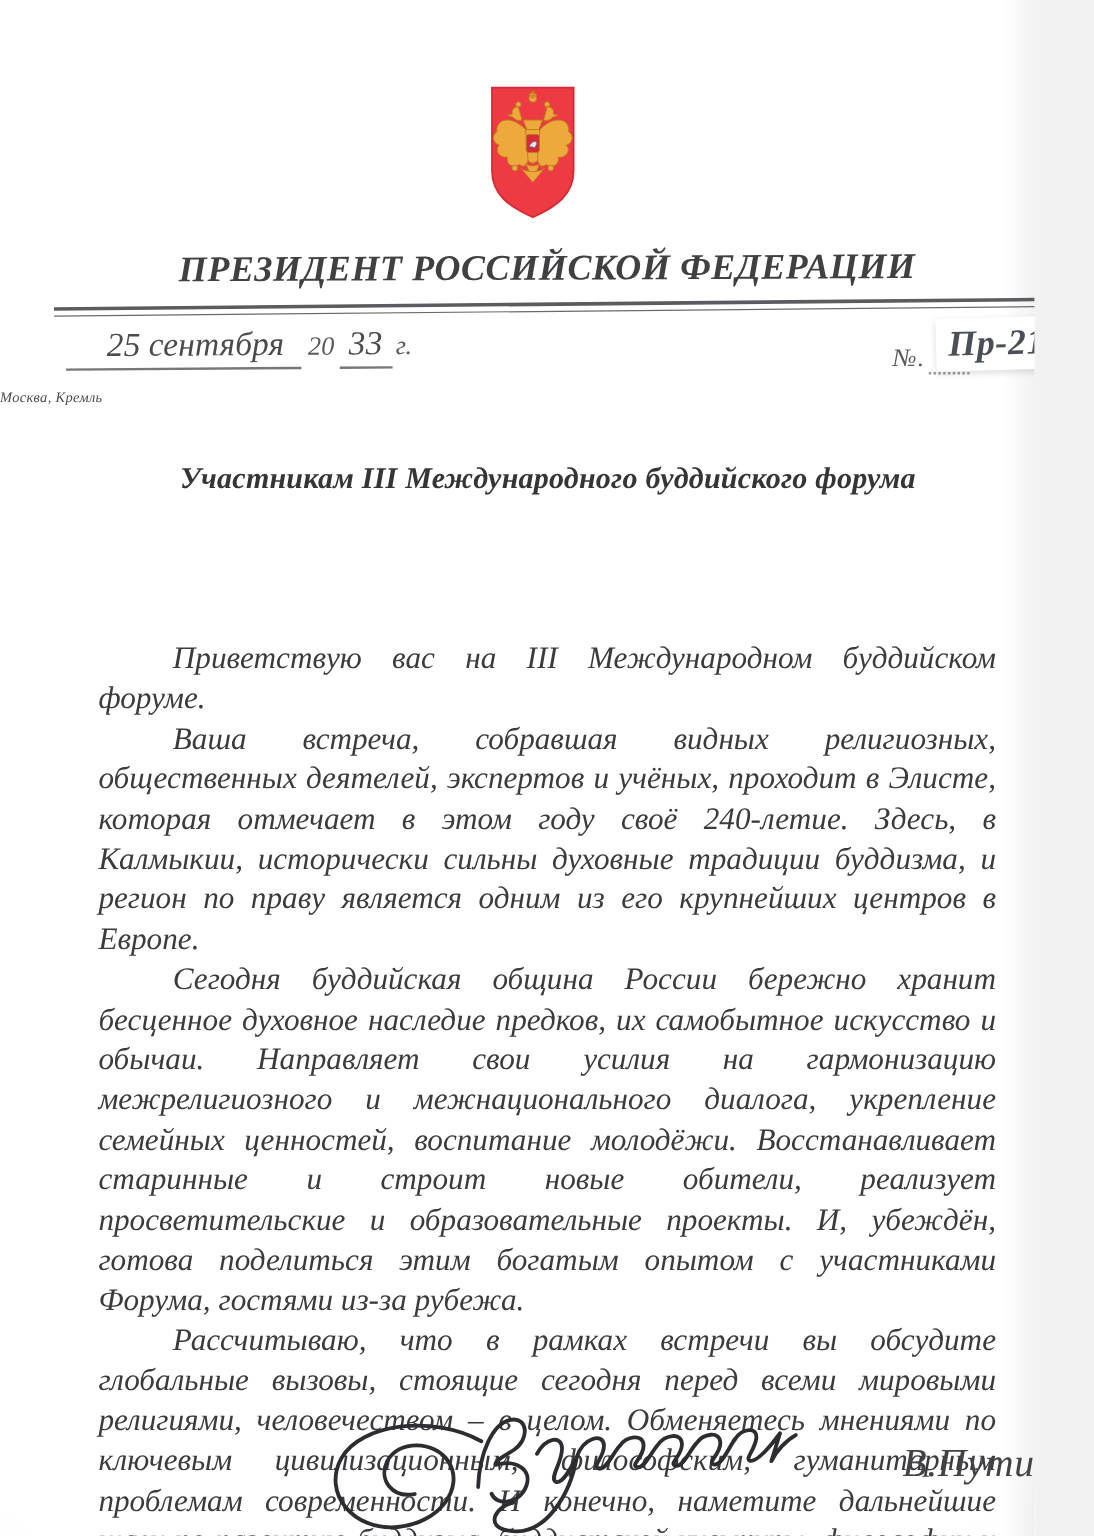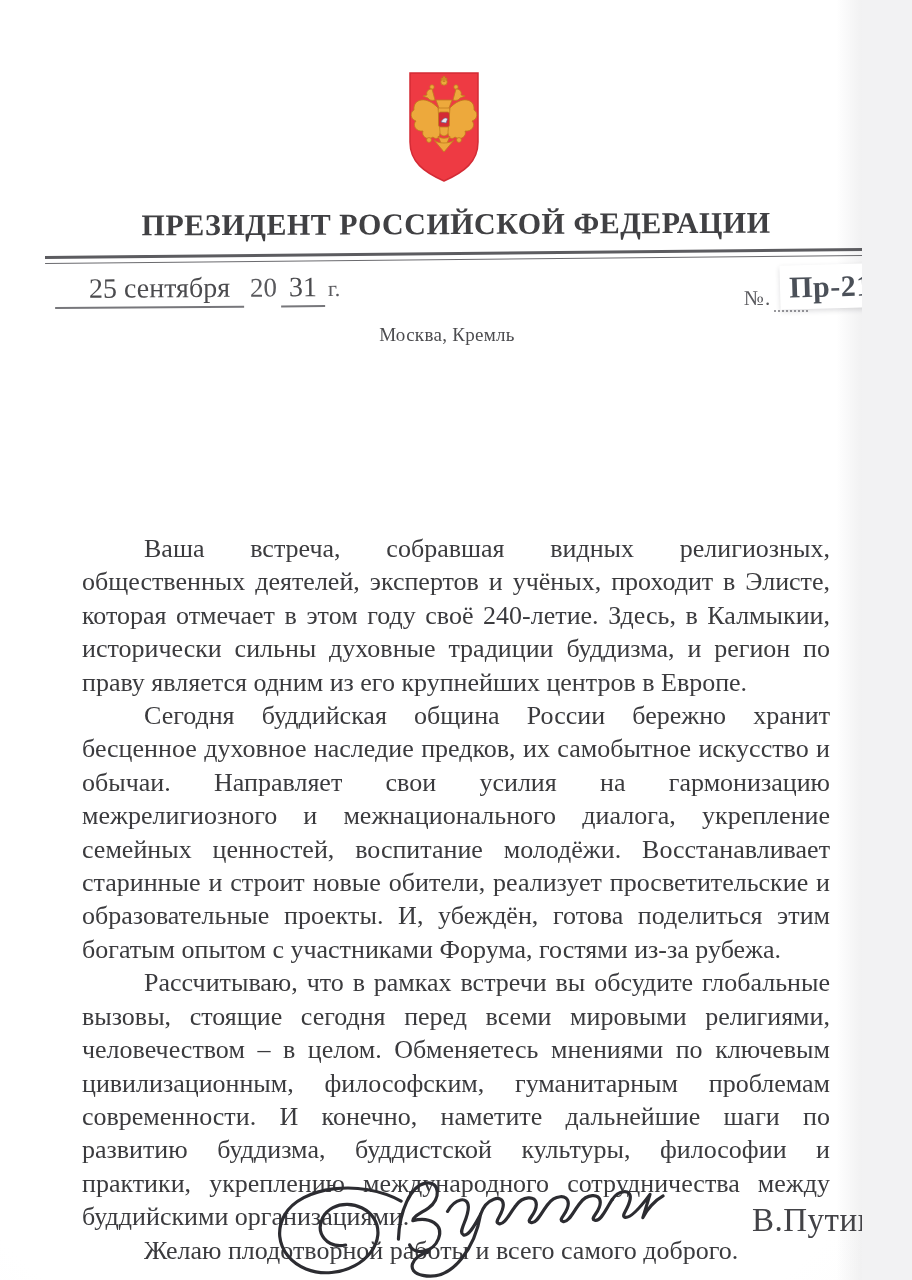--- a/index.html
+++ b/index.html
@@ -6,20 +6,21 @@
   body{
     width:912px;height:1280px;overflow:hidden;
     background:#f2f2f3;
     font-family:"Liberation Serif","DejaVu Serif",serif;
   }
   .page{
     position:relative;width:862px;height:1280px;overflow:hidden;
     background:
       radial-gradient(130% 110% at 48% 42%, #ffffff 62%, #f8f8f9 88%, #f1f1f3 100%);
     color:#3b3b3d;
+    font-style:italic;
   }
   .edge-shade{
     position:absolute;top:0;right:0;width:26px;height:100%;
     background:linear-gradient(to left, rgba(60,60,70,0.07), rgba(60,60,70,0));
     pointer-events:none;
   }
   
   .emblem{position:absolute;left:403px;top:70px;width:82px;height:114px;}
   
   .header-title{
@@ -38,21 +39,21 @@
     position:absolute;left:55px;top:272px;
     display:flex;align-items:baseline;
     transform:rotate(-0.4deg);
     color:#4b4b4e;
   }
   .date-main{
     font-size:28px;
     border-bottom:2px solid #77777b;
     padding:0 14px 2px 34px;
   }
-  .date-century{font-size:27px;color:#5a5a5e;padding:0 4px 0 6px;}
+  .date-century{font-size:22px;color:#5a5a5e;padding:0 4px 0 6px;}
   .date-year{
     font-size:28px;
     border-bottom:2px solid #77777b;
     padding:0 8px 2px 8px;
   }
   .date-suffix{font-size:22px;color:#5a5a5e;padding-left:3px;}
   .number-block{position:absolute;left:744px;top:280px;}
   .number-sign{
     position:absolute;left:0;top:6px;font-size:21px;color:#5a5a5e;letter-spacing:1px;
   }
@@ -65,21 +66,21 @@
     background:#fff;
     box-shadow:0 2px 5px rgba(40,40,50,0.16);
     transform:rotate(-1.6deg);
     display:flex;align-items:center;justify-content:center;
   }
   .number-value{
     font-size:30px;font-weight:600;color:#4b5058;letter-spacing:.5px;
   }
   .place-line{
     position:absolute;left:0;top:324px;width:894px;
-    text-align:center;font-size:19px;color:#4c4c4f;letter-spacing:.3px;
+    text-align:left;font-size:12px;color:#4c4c4f;letter-spacing:.3px;
   }
   
   .addressee{
     position:absolute;left:150px;top:386px;
     font-size:25px;font-weight:bold;color:#353537;letter-spacing:.2px;
   }
   .salutation{
     position:absolute;left:350px;top:466px;
     font-size:26px;color:#3e3e41;
   }
@@ -143,36 +144,38 @@
       <path d="M38,52 c2,-4 5,-5 6.5,-3 l-1.5,4 z" fill="#e8e8ee" stroke="#5b6a9e" stroke-width="0.6"></path>
     </svg>
   </div>
 
   <div class="header-title">ПРЕЗИДЕНТ РОССИЙСКОЙ ФЕДЕРАЦИИ</div>
   <div class="double-rule"></div>
 
   <div class="date-line">
     <span class="date-main">25 сентября</span>
     <span class="date-century">20</span>
-    <span class="date-year">31</span>
+    <span class="date-year">33</span>
     <span class="date-suffix">г.</span>
   </div>
 
   <div class="number-block">
     <span class="number-sign">№.</span>
     <span class="number-dots"></span>
     <span class="number-sticker">
       <span class="number-value">Пр-2154</span>
     </span>
   </div>
 
   <div class="place-line">Москва, Кремль</div>
 
+  <div class="addressee">Участникам III Международного буддийского форума</div>
 
   <div class="body-text">
+    <p>Приветствую вас на III Международном буддийском форуме.</p>
     <p>Ваша встреча, собравшая видных религиозных, общественных деятелей, экспертов и учёных, проходит в Элисте, которая отмечает в этом году своё 240-летие. Здесь, в Калмыкии, исторически сильны духовные традиции буддизма, и регион по праву является одним из его крупнейших центров в Европе.</p>
     <p>Сегодня буддийская община России бережно хранит бесценное духовное наследие предков, их самобытное искусство и обычаи. Направляет свои усилия на гармонизацию межрелигиозного и межнационального диалога, укрепление семейных ценностей, воспитание молодёжи. Восстанавливает старинные и строит новые обители, реализует просветительские и образовательные проекты. И, убеждён, готова поделиться этим богатым опытом с участниками Форума, гостями из-за рубежа.</p>
     <p>Рассчитываю, что в рамках встречи вы обсудите глобальные вызовы, стоящие сегодня перед всеми мировыми религиями, человечеством – в целом. Обменяетесь мнениями по ключевым цивилизационным, философским, гуманитарным проблемам современности. И конечно, наметите дальнейшие шаги по развитию буддизма, буддистской культуры, философии и практики, укреплению международного сотрудничества между буддийскими организациями.</p>
     <p>Желаю плодотворной работы и всего самого доброго.</p>
   </div>
 
   <div class="signature">
     <svg width="474" height="110" viewBox="0 0 474 110" xmlns="http://www.w3.org/2000/svg">
       <g fill="none" stroke="var(--signature-ink,#2c2c31)" stroke-width="3.2" stroke-linecap="round" stroke-linejoin="round" transform="rotate(-2 237 55)">
 

